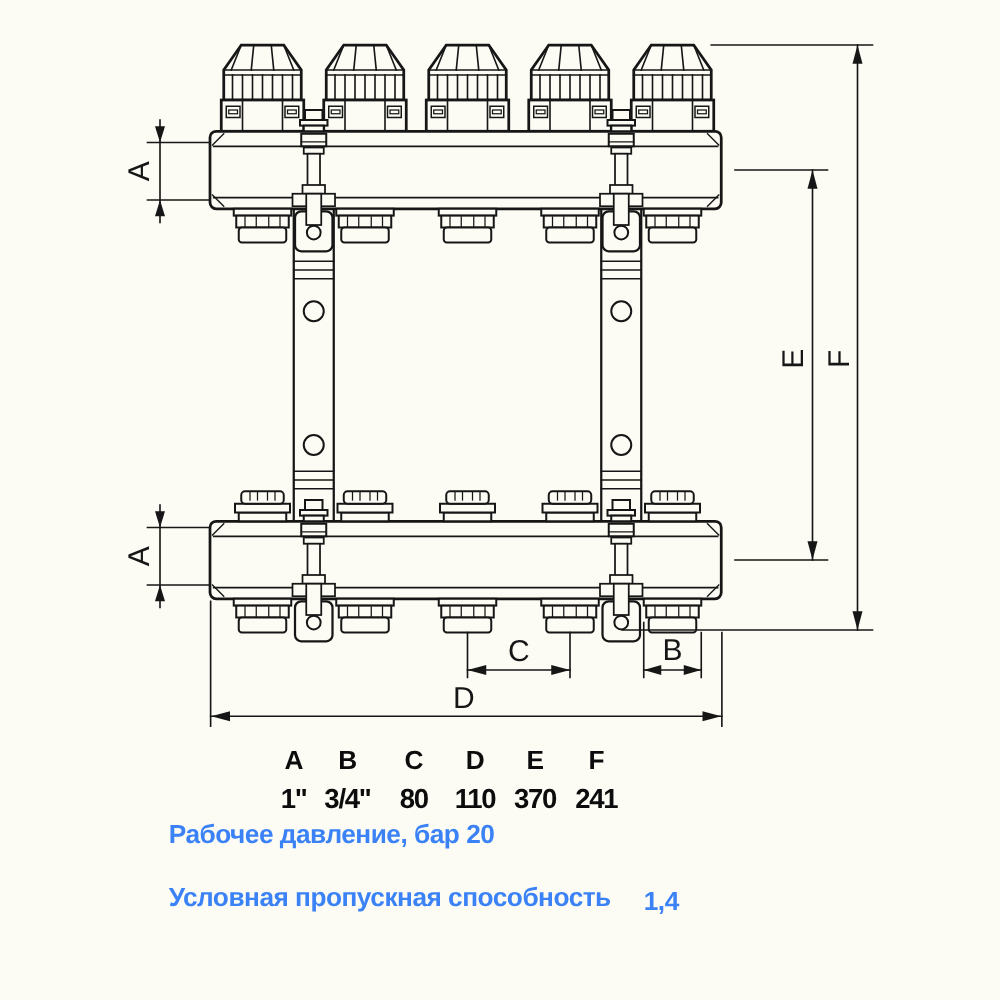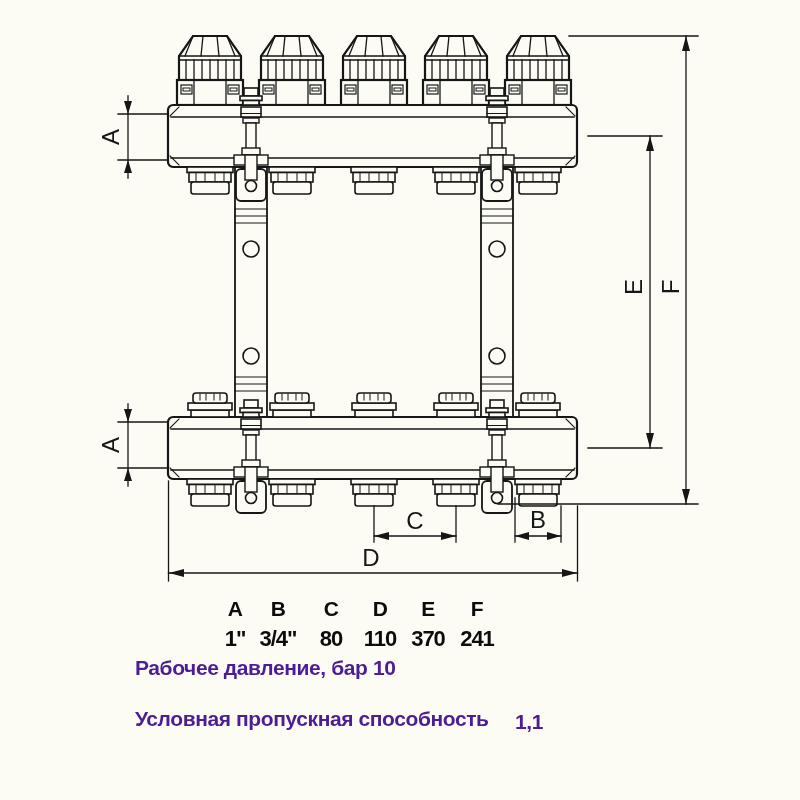--- a/index.html
+++ b/index.html
@@ -12,21 +12,21 @@
   .spec-col{
     position:absolute;width:64px;text-align:center;color:#0c0c0c;
   }
   .spec-letter{
     display:block;font-size:21px;font-weight:bold;letter-spacing:-0.5px;line-height:20px;
   }
   .spec-value{
     display:block;font-size:22px;font-weight:bold;letter-spacing:-1px;line-height:22px;margin-top:9px;
   }
   .spec-row{
-    position:absolute;left:135px;width:620px;color:#4c1d95;
+    position:absolute;left:135px;width:620px;color:#3b82f6;
     font-size:21px;font-weight:bold;letter-spacing:-0.4px;line-height:22px;white-space:nowrap;
   }
   .spec-row .row-value{position:absolute;top:0;}
   .row1 .row-value{left:238px;}
   .row3 .row-value{left:380px;}
 </style>
 </head>
 <body>
 
 <div class="canvas">
@@ -247,22 +247,22 @@
       <span class="spec-value">370</span>
     </div>
     <div class="spec-col" style="left:445px;top:599px;">
       <span class="spec-letter">F</span>
       <span class="spec-value">241</span>
     </div>
   </div>
 
   <div class="spec-row row1" style="top:657px;">
     <span class="row-label">Рабочее давление, бар</span>
-    <span class="row-value">10</span>
+    <span class="row-value">20</span>
   </div>
   <div class="spec-row row2" style="top:684px;margin-top:24px;">
     <span class="row-label">Условная пропускная способность</span>
   </div>
   <div class="spec-row row3" style="top:711px;">
-    <span class="row-value">1,1</span>
+    <span class="row-value">1,4</span>
   </div>
 
 </div>
 
 </body></html>

